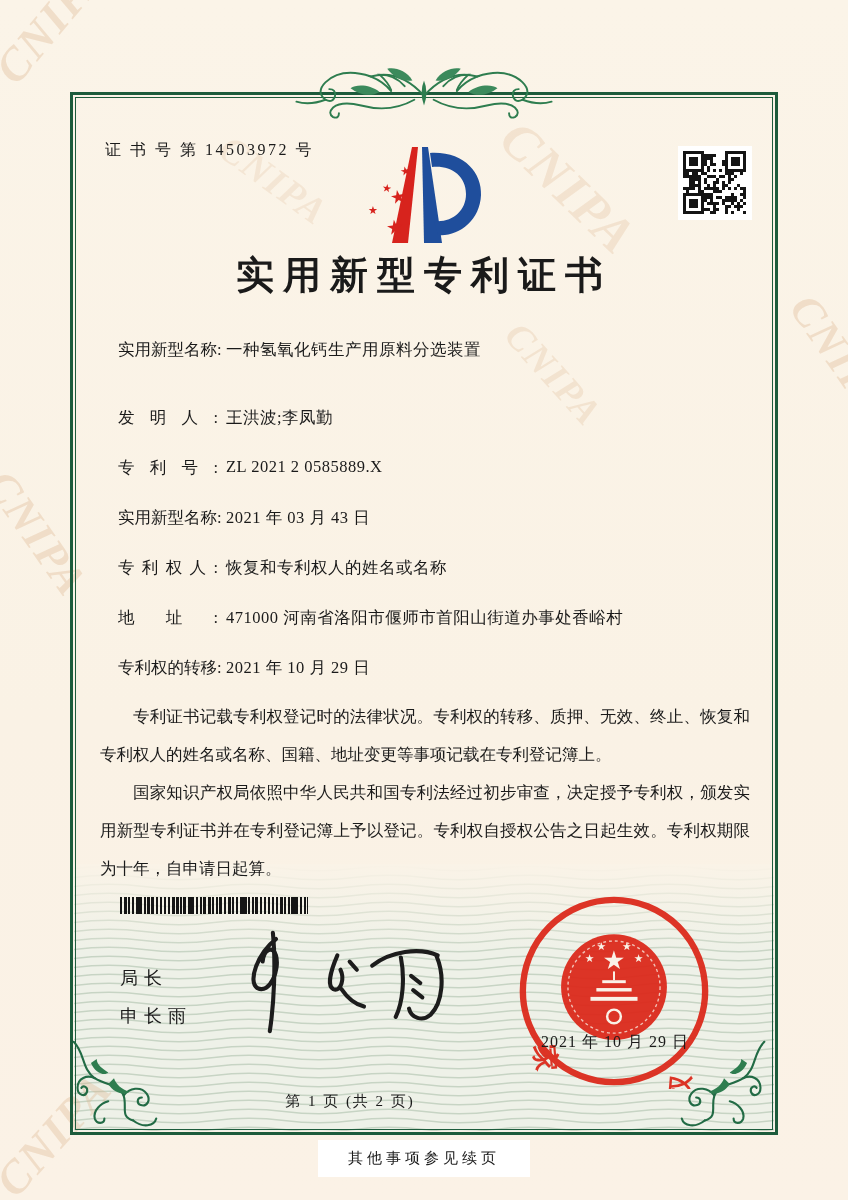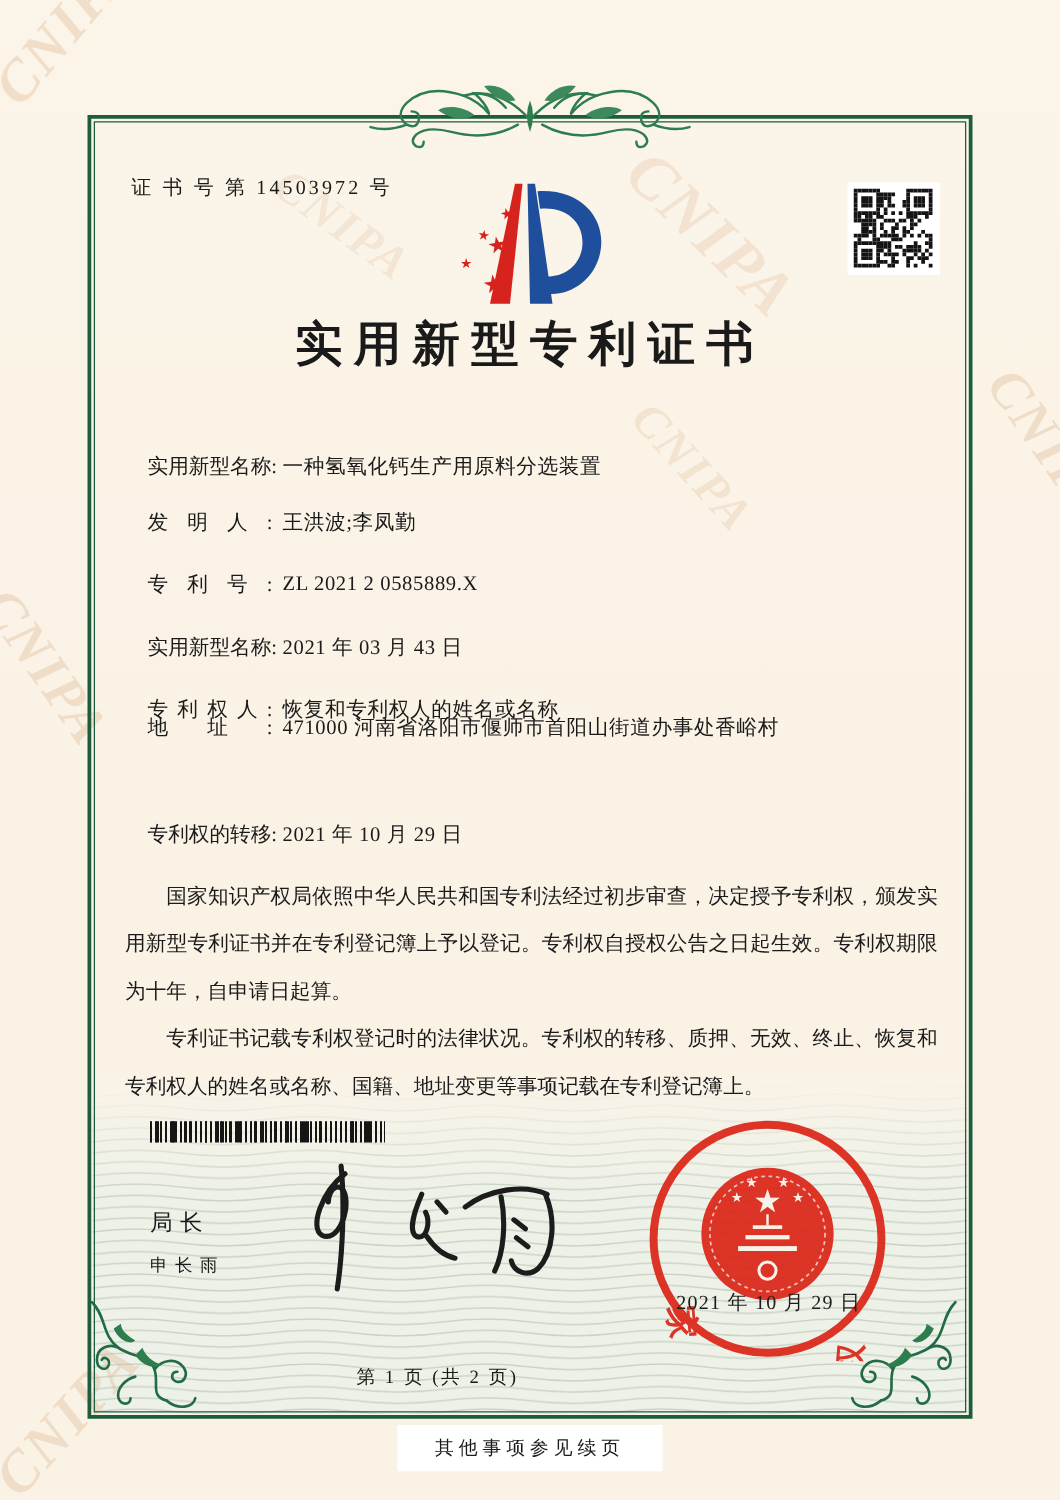--- a/index.html
+++ b/index.html
@@ -38,21 +38,21 @@
   .wave-band{position:absolute;left:74px;top:864px;width:700px;height:267px;z-index:1;}
   .wave-fade{position:absolute;left:74px;top:864px;width:700px;height:90px;z-index:1;
     background:linear-gradient(180deg,#faf3e7 0%,rgba(250,243,231,0) 100%);}
   
   .barcode{position:absolute;left:120px;top:897px;width:188px;height:17px;z-index:4;
     background:
       repeating-linear-gradient(90deg,#151515 0 2px,transparent 2px 4px),
       repeating-linear-gradient(90deg,#151515 0 1px,transparent 1px 9px),
       repeating-linear-gradient(90deg,transparent 0 5px,#151515 5px 7px,transparent 7px 13px);}
   .signer-title{position:absolute;left:120px;top:966px;font-size:18px;letter-spacing:6px;z-index:4;}
-  .signer-name{position:absolute;left:120px;top:1004px;font-size:14px;letter-spacing:6px;z-index:4;}
+  .signer-name{position:absolute;left:120px;top:1004px;font-size:18px;letter-spacing:6px;z-index:4;}
   .signature{position:absolute;left:235px;top:922px;width:215px;height:118px;z-index:4;}
   .seal{position:absolute;left:516px;top:893px;width:196px;height:196px;z-index:4;opacity:.95;}
   .seal-date{position:absolute;left:520px;top:1032px;width:190px;text-align:center;
     font-size:16px;letter-spacing:1px;color:#1c1c1c;z-index:5;}
   .page-footer{position:absolute;left:0;top:1092px;width:700px;text-align:center;
     font-size:15px;letter-spacing:2px;z-index:4;}
   .note{position:absolute;left:318px;top:1140px;width:212px;background:#fff;
     text-align:center;font-size:15px;letter-spacing:4px;padding:9px 0;z-index:4;}
   
   .top-ornament{position:absolute;left:279px;top:56px;width:290px;height:72px;z-index:3;}
@@ -374,45 +374,45 @@
       <i style="left:27px;top:60px"></i>
       <i style="left:30px;top:60px"></i>
       <i style="left:42px;top:60px"></i>
       <i style="left:48px;top:60px"></i>
       <i style="left:60px;top:60px"></i>
     </div>
 </div>
 
 <div class="title">实用新型专利证书</div>
 
-<div class="row" style="top:362px">
+<div class="row" style="top:339px">
   <span class="flabel">实用新型名称:</span><span class="fvalue">一种氢氧化钙生产用原料分选装置</span>
 </div>
 <div class="row" style="top:407px">
   <span class="flabel">发明人:</span><span class="fvalue">王洪波;李凤勤</span>
 </div>
 <div class="row" style="top:457px">
   <span class="flabel">专利号:</span><span class="fvalue">ZL 2021 2 0585889.X</span>
 </div>
 <div class="row" style="top:507px">
   <span class="flabel">实用新型名称:</span><span class="fvalue">2021 年 03 月 43 日</span>
 </div>
 <div class="row" style="top:557px">
   <span class="flabel">专利权人:</span><span class="fvalue">恢复和专利权人的姓名或名称</span>
 </div>
-<div class="row" style="top:571px">
+<div class="row" style="top:607px">
   <span class="flabel">地址:</span><span class="fvalue">471000 河南省洛阳市偃师市首阳山街道办事处香峪村</span>
 </div>
 <div class="row" style="top:657px">
   <span class="flabel">专利权的转移:</span><span class="fvalue">2021 年 10 月 29 日</span>
 </div>
 
 <div class="paras">
+  <p>专利证书记载专利权登记时的法律状况。专利权的转移、质押、无效、终止、恢复和专利权人的姓名或名称、国籍、地址变更等事项记载在专利登记簿上。</p>
   <p>国家知识产权局依照中华人民共和国专利法经过初步审查，决定授予专利权，颁发实用新型专利证书并在专利登记簿上予以登记。专利权自授权公告之日起生效。专利权期限为十年，自申请日起算。</p>
-  <p>专利证书记载专利权登记时的法律状况。专利权的转移、质押、无效、终止、恢复和专利权人的姓名或名称、国籍、地址变更等事项记载在专利登记簿上。</p>
 </div>
 
 <div class="barcode"></div>
 <div class="signer-title">局长</div>
 <div class="signer-name">申长雨</div>
 
 <svg class="signature" viewBox="0 0 210 110">
   <g fill="none" stroke="#1c1c1c" stroke-width="4" stroke-linecap="round" stroke-linejoin="round">
     <path d="M40,14 C22,28 12,56 22,62 C34,68 44,44 40,30 C37,20 28,24 27,36"></path>
     <path d="M37,8 C40,38 38,78 34,104"></path>

